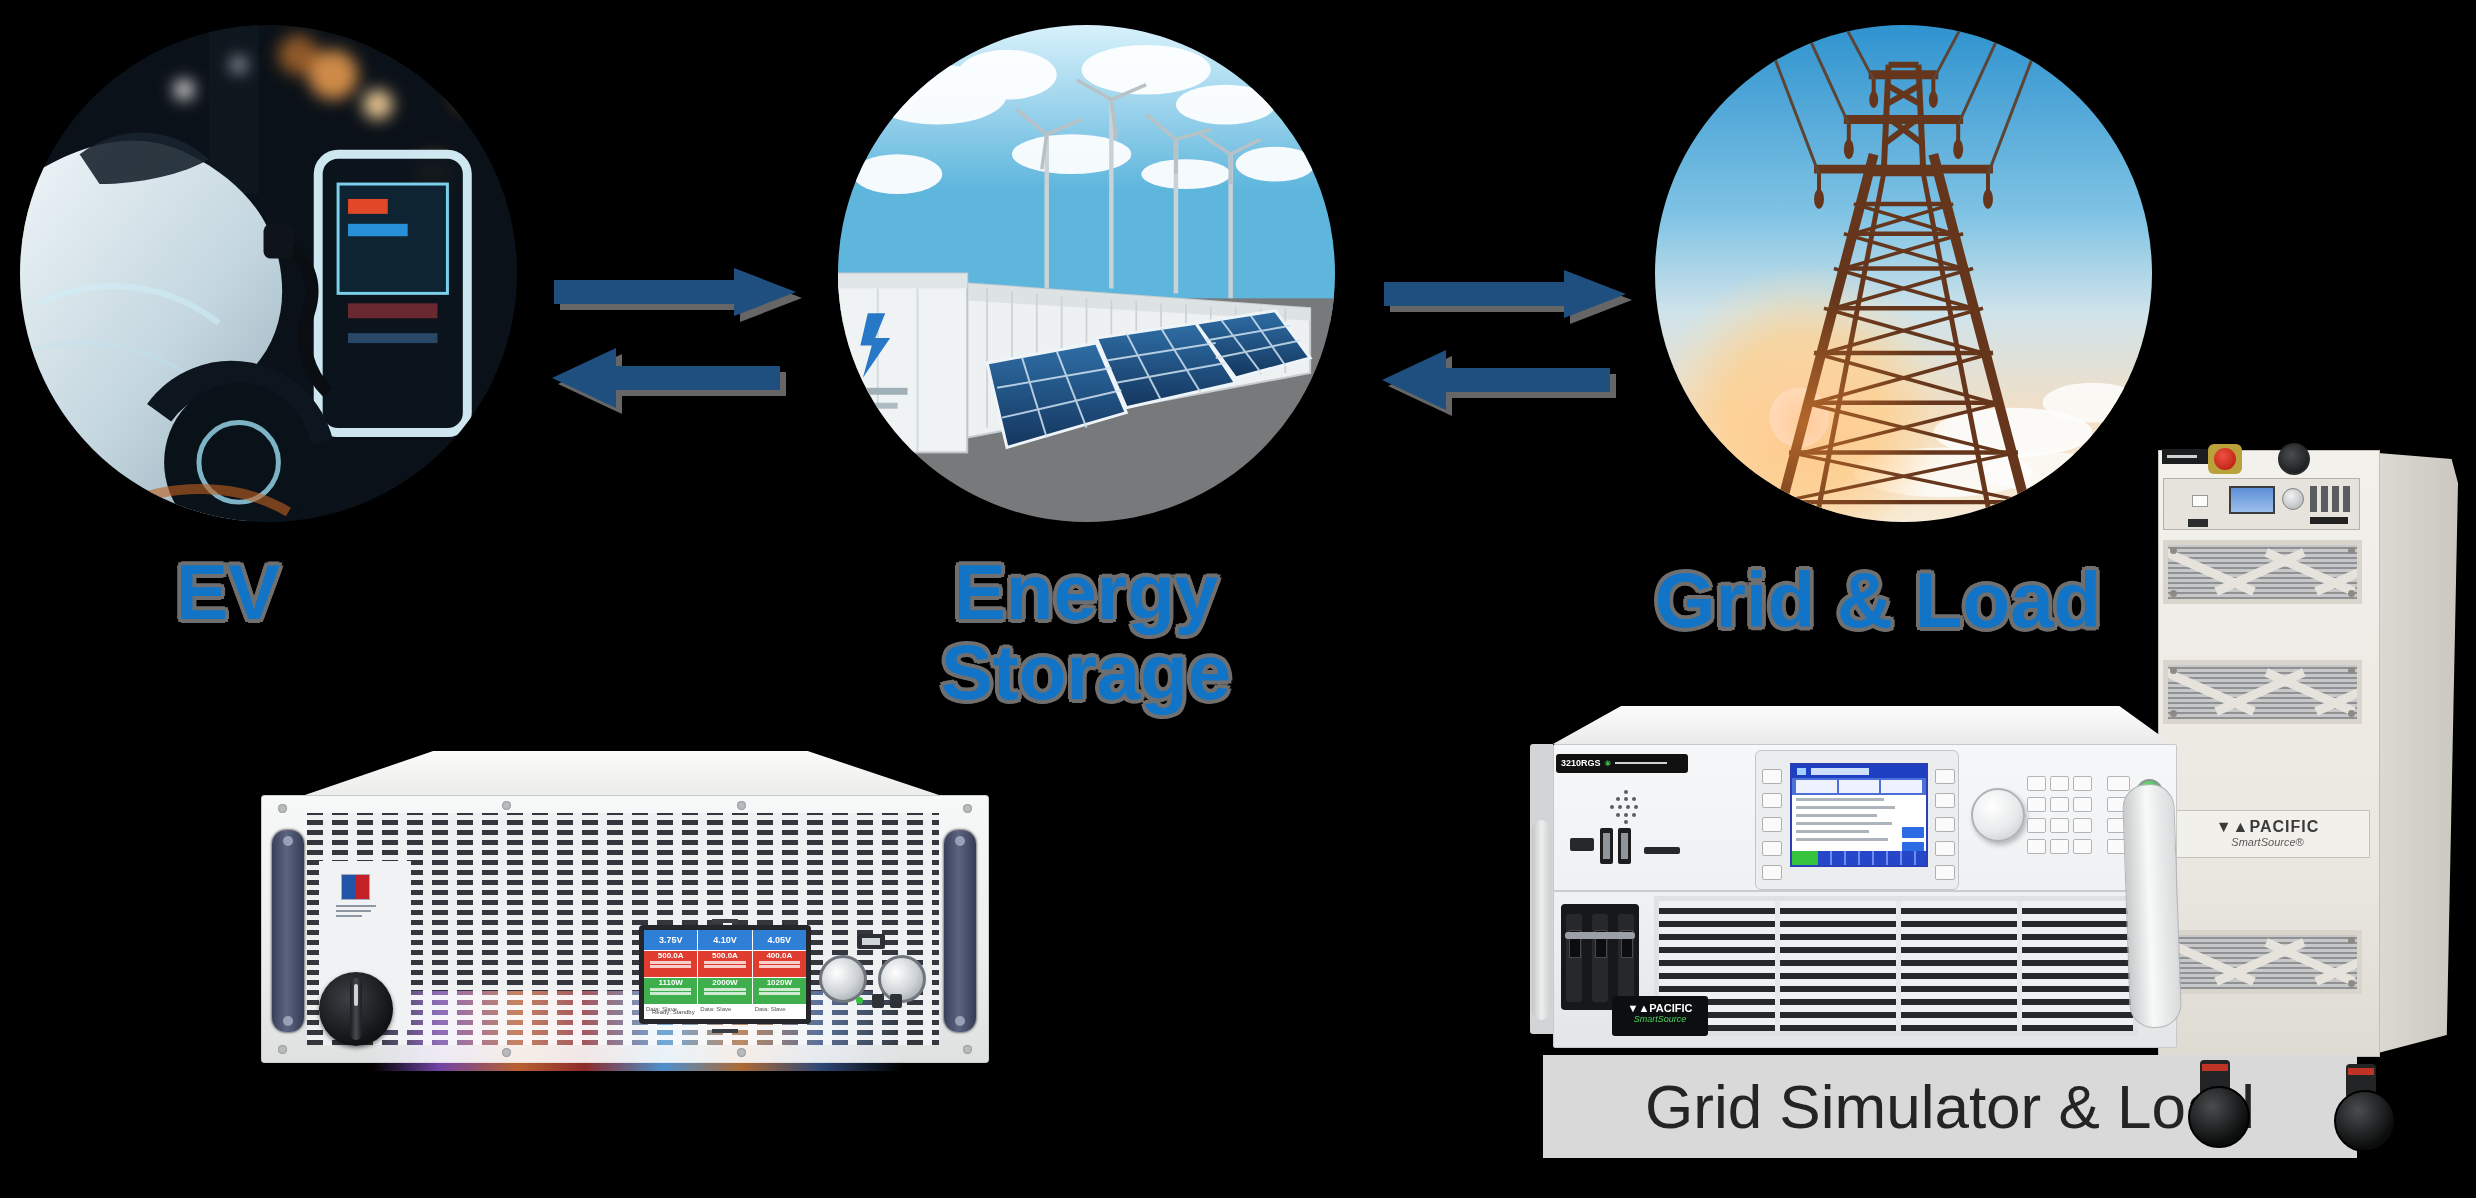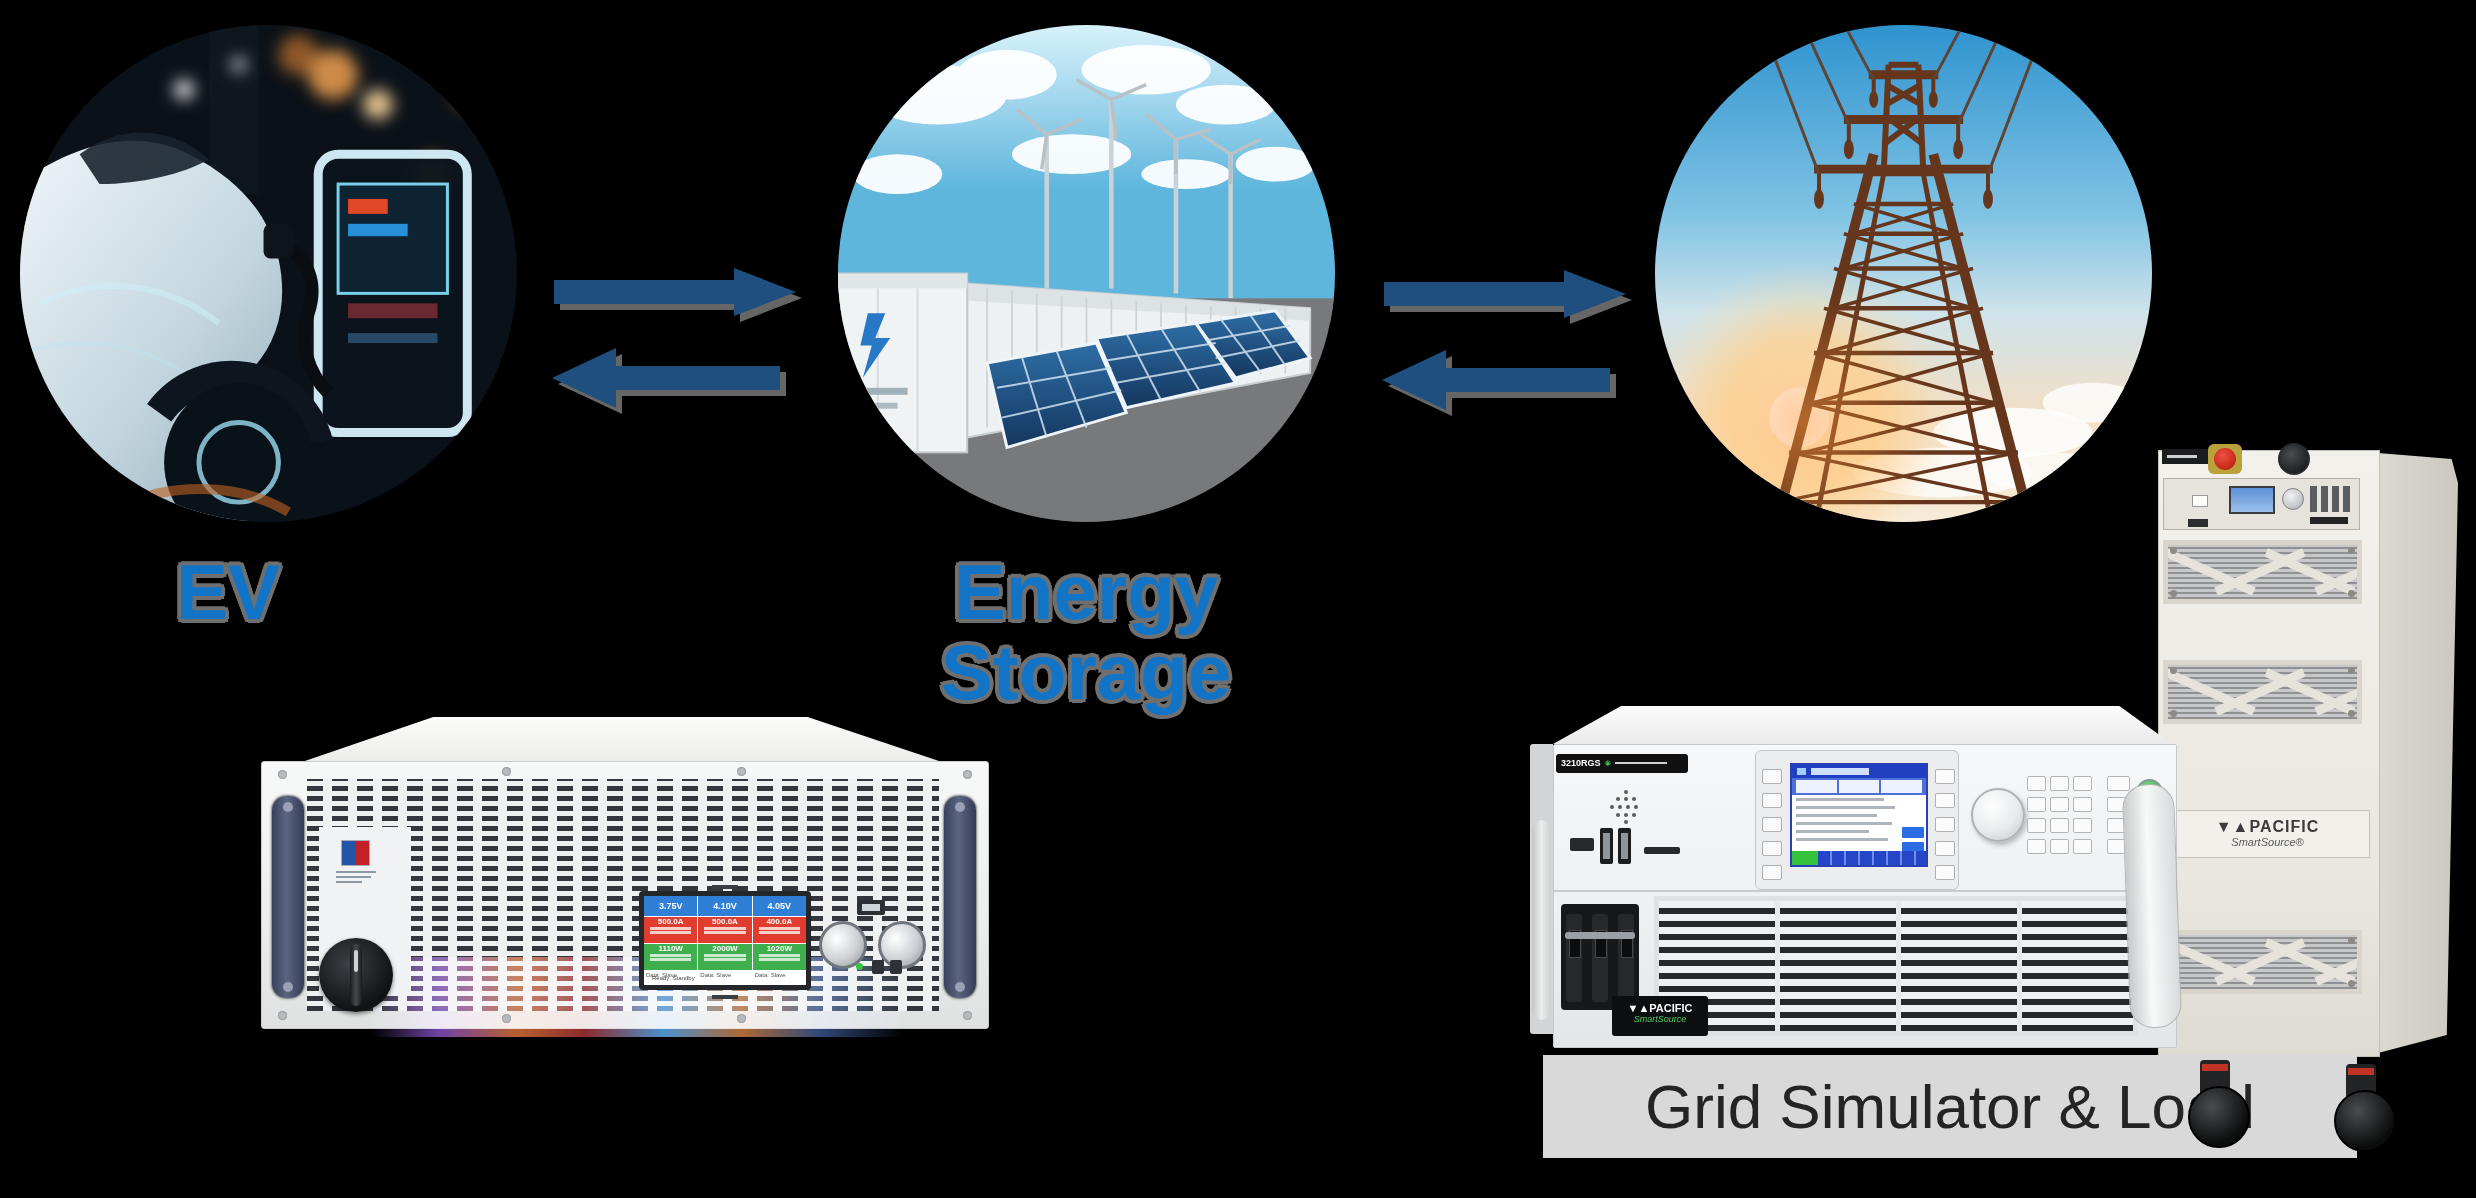--- a/index.html
+++ b/index.html
@@ -13,21 +13,21 @@
                 4px 0 0 #6f6f6f,-4px 0 0 #6f6f6f,0 4px 0 #6f6f6f,0 -4px 0 #6f6f6f;}
 
   
   .arrow-svg{position:absolute;filter:drop-shadow(6px 6px 0 rgba(108,108,108,.95));}
 
   
   .caption{position:absolute;background:#d9d9d9;color:#242424;display:flex;
            align-items:center;justify-content:center;font-size:62px;z-index:6;}
 
   
-  .bt{position:absolute;left:261px;top:714px;width:726px;height:313px;z-index:3;}
+  .bt{position:absolute;left:261px;top:748px;width:726px;height:313px;z-index:3;}
   .bt-lid{position:absolute;left:41px;top:3px;width:640px;height:45px;
      background:linear-gradient(#fbfbfa,#ececea);
      clip-path:polygon(20.5% 0,79% 0,100% 100%,0 100%);}
   .bt-face{position:absolute;left:0;top:47px;width:726px;height:266px;
      background:linear-gradient(180deg,#f7f8f8,#eceeee 60%,#dfe1e1);
      border:1px solid #c9cccd;border-radius:3px;}
   .bt-vents{position:absolute;left:45px;top:17px;width:632px;height:232px;
      background-color:#eef0f2;
      background-image:repeating-linear-gradient(90deg,transparent 0 16px,#eef0f2 16px 25px),
                       repeating-linear-gradient(0deg,#33373d 0 5px,#eef0f2 5px 10px);}
@@ -440,20 +440,21 @@
           <line x1="0" y1="16" x2="30" y2="-4"></line>
             <line x1="0" y1="26" x2="16" y2="-4"></line>
         </g>
       </g>
       <circle cx="30" cy="80" r="26" fill="url(#gGlow)"></circle>
     </g>
   </svg>
 
   <div class="node-label" style="left:78px;width:300px">EV</div>
   <div class="node-label" style="left:836px;width:500px">Energy Storage</div>
+  <div class="node-label" style="left:1628px;width:500px;top:560px">Grid &amp; Load</div>
 
   <svg class="arrow-svg" style="left:548px;top:264px" width="250" height="150" viewBox="0 0 250 150">
     <g fill="#1e4f7e">
       <g>
         <rect x="6" y="16" width="180" height="24"></rect>
           <polygon points="186,4 186,52 248,28"></polygon>
       </g>
       <g>
         <rect x="68" y="102" width="164" height="24"></rect>
           <polygon points="4,114 68,84 68,144"></polygon>

